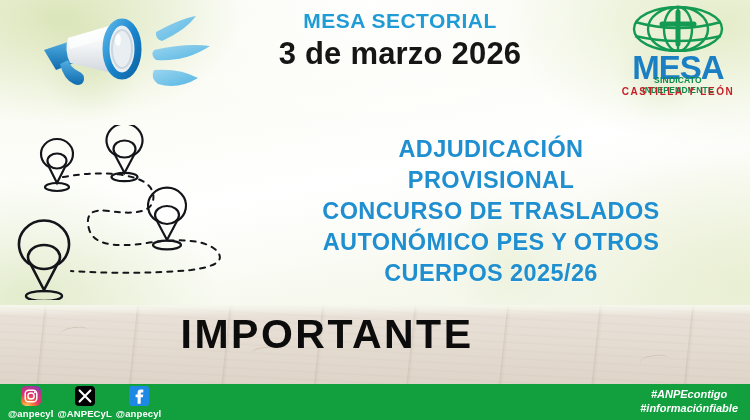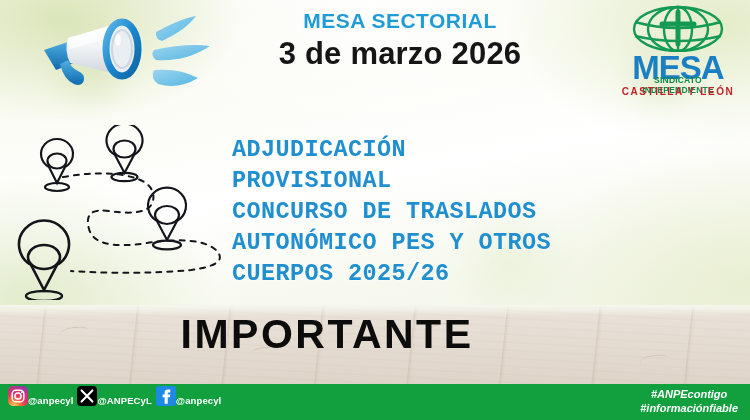--- a/index.html
+++ b/index.html
@@ -81,41 +81,41 @@
   .anpe-reg{
     position:absolute;left:0;top:82px;width:120px;text-align:center;
     font-size:10px;font-weight:bold;color:#c52128;letter-spacing:1.6px;
   }
 
   
   .pins{position:absolute;left:5px;top:125px;width:260px;height:175px;}
 
   
   .mainblock{
-    position:absolute;left:232px;top:134px;width:518px;font-family:Liberation Mono, monospace;
+    position:absolute;left:232px;top:134px;width:518px;text-align:center;
   }
   .mainblock div{
     font-size:23.5px;font-weight:bold;color:#1f8fd0;
     letter-spacing:.4px;line-height:1.32;
     text-shadow:0 1px 1px rgba(255,255,255,.55);
   }
 
   
   .importante{
     position:absolute;left:0;top:311px;width:654px;text-align:center;
     font-size:41px;font-weight:bold;color:#0c0c0c;letter-spacing:2.5px;
   }
 
   
   .greenbar{
     position:absolute;left:0;top:384px;width:750px;height:36px;
     background:#12a03f;
   }
   .socials{position:absolute;left:8px;top:386px;display:flex;align-items:flex-start;}
-  .soc{display:flex;flex-direction:row;align-items:flex-end;width:auto;margin-right:4px;}
+  .soc{display:flex;flex-direction:column;align-items:center;width:auto;margin-right:4px;}
   .soc-ico{width:20px;height:20px;border-radius:5px;position:relative;overflow:hidden;}
   .ico-ig{
     background:
       radial-gradient(circle at 28% 104%, #fdd36a 0%, #f77737 26%, #e1306c 52%, #c13584 72%, #833ab4 92%);
   }
   .ico-x{background:#000;border-radius:4px;}
   .ico-fb{background:#1e88e5;border-radius:3px;}
   .soc-handle{
     font-size:9.5px;font-weight:bold;color:#ffffff;margin-top:2px;
     letter-spacing:.1px;white-space:nowrap;

